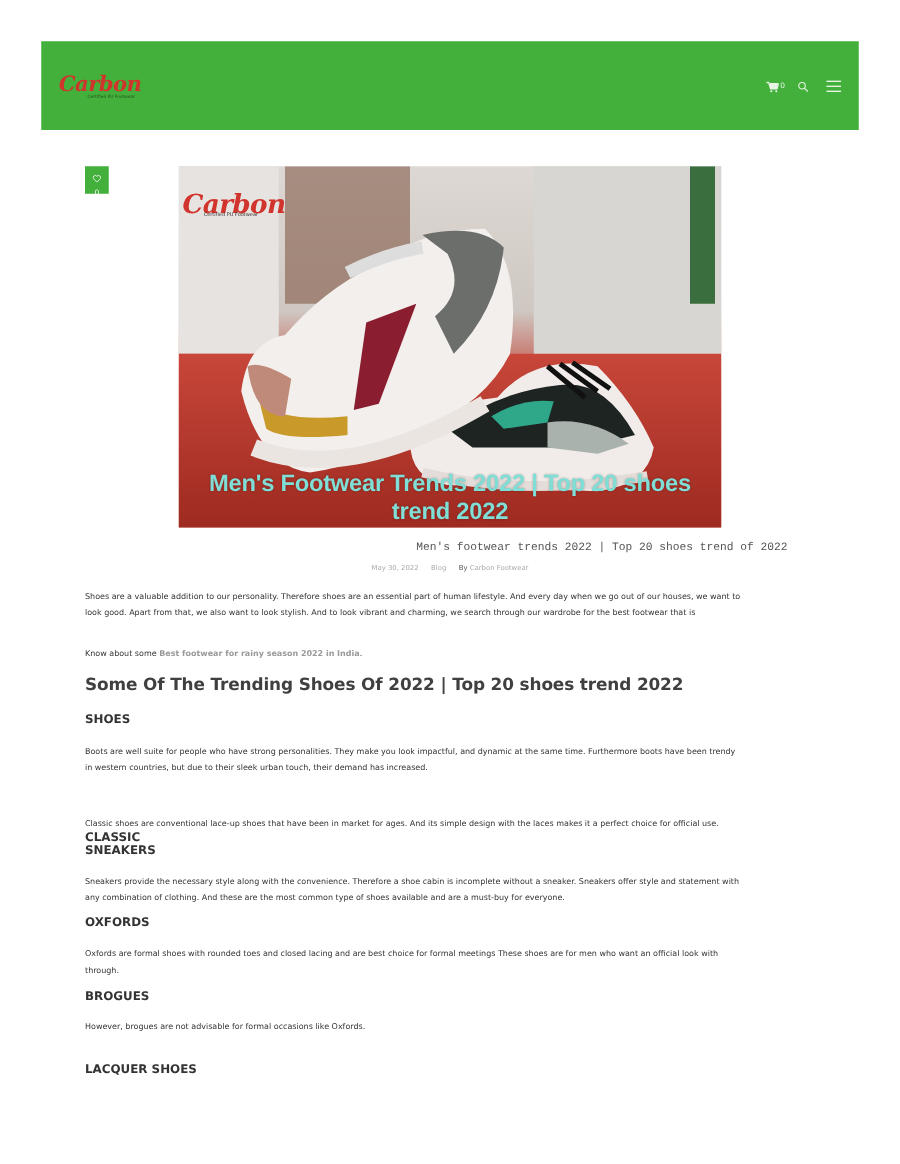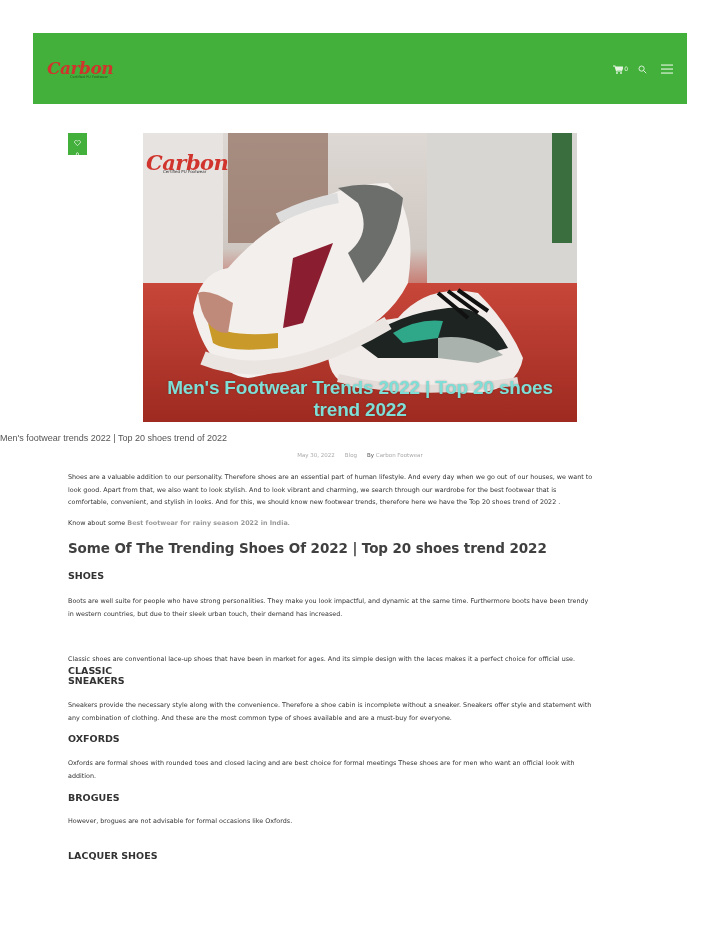--- a/index.html
+++ b/index.html
@@ -45,22 +45,22 @@
       font-weight: bold; font-size: 21px; color: #d0342c; letter-spacing: -0.5px;
     }
     .hero-logo-tag { position: absolute; left: 20px; top: 36px; font-size: 4px; color: #333; }
     .hero-caption {
       position: absolute; left: 0; bottom: 1px; width: 100%; text-align: center;
       font-family: Liberation Sans, sans-serif; font-weight: bold; font-size: 19px; color: #7fded6;
       letter-spacing: -0.2px; text-shadow: 0 0 2px rgba(0,0,0,0.3);
     }
 
     .post-title {
-      position: absolute; left: 0; top: 433px; width: 630px; text-align: left;
-      font-family: Liberation Sans, sans-serif; font-size: 9px; color: #555;
+      position: absolute; left: 0; top: 433px; width: 630px; text-align: right;
+      font-family: Liberation Mono, monospace; font-size: 9px; color: #555;
     }
     .post-meta {
       position: absolute; left: 0; top: 452px; width: 720px; text-align: center;
       font-size: 5.5px; color: #aaa; display: flex; justify-content: center; gap: 10px;
     }
     .post-meta .by { color: #555; }
     .post-meta .author { color: #aaa; }
 
     .content { position: absolute; left: 68px; width: 590px; }
     .para { font-size: 6.4px; line-height: 12.5px; color: #333; }
@@ -148,21 +148,20 @@
 <div class="post-title">Men's footwear trends 2022 | Top 20 shoes trend of 2022</div>
 <div class="post-meta">
   <span>May 30, 2022</span>
   <span>Blog</span>
   <span><span class="by">By</span> <span class="author">Carbon Footwear</span></span>
 </div>
 
 <div class="content para" style="top:471px;">
   <div>Shoes are a valuable addition to our personality. Therefore shoes are an essential part of human lifestyle. And every day when we go out of our houses, we want to</div>
   <div>look good. Apart from that, we also want to look stylish. And to look vibrant and charming, we search through our wardrobe for the best footwear that is</div>
-  <div>comfortable, convenient, and stylish in looks. And for this, we should know new footwear trends, therefore here we have the Top 20 shoes trend of 2022 .</div>
 </div>
 <div class="content para" style="top:517px;">
   <span>Know about some</span>
   <span class="link">Best footwear for rainy season 2022 in India</span><span>.</span>
 </div>
 
 <div class="content h2" style="top:540px;">Some Of The Trending Shoes Of 2022 | Top 20 shoes trend 2022</div>
 
 <div class="content h3" style="top:570px;">SHOES</div>
 <div class="content para" style="top:595px;">
@@ -177,21 +176,21 @@
 
 <div class="content h3" style="top:675px;">SNEAKERS</div>
 <div class="content para" style="top:699px;">
   <div>Sneakers provide the necessary style along with the convenience. Therefore a shoe cabin is incomplete without a sneaker. Sneakers offer style and statement with</div>
   <div>any combination of clothing. And these are the most common type of shoes available and are a must-buy for everyone.</div>
 </div>
 
 <div class="content h3" style="top:733px;">OXFORDS</div>
 <div class="content para" style="top:757px;">
   <div>Oxfords are formal shoes with rounded toes and closed lacing and are best choice for formal meetings These shoes are for men who want an official look with</div>
-  <div>addition.</div>
+  <div>through.</div>
 </div>
 
 <div class="content h3" style="top:792px;">BROGUES</div>
 <div class="content para" style="top:815px;">
   <div>However, brogues are not advisable for formal occasions like Oxfords.</div>
 </div>
 
 <div class="content h3" style="top:850px;">LACQUER SHOES</div>
 
 </body></html>

